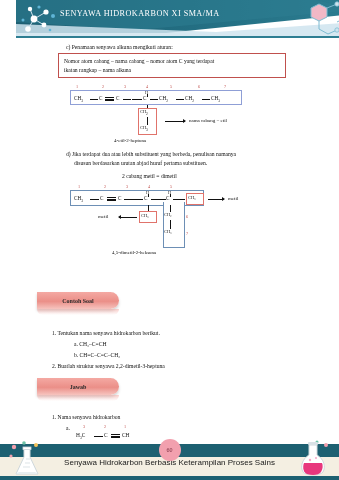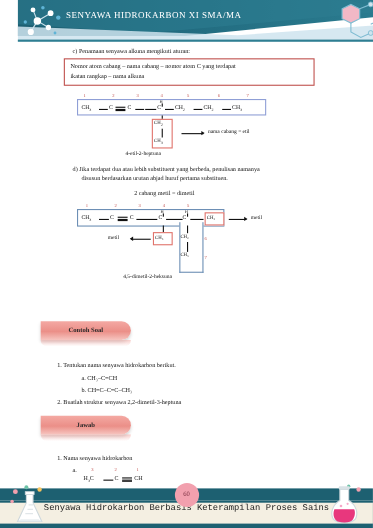--- a/index.html
+++ b/index.html
@@ -123,21 +123,21 @@
     position:absolute;left:0;top:6px;width:339px;height:11px;background:#1d6071;
   }
   .ft-light{
     position:absolute;left:0;top:17px;width:339px;height:25px;background:#1d6071;
   }
   .ft-cream{
     position:absolute;left:0;top:19px;width:339px;height:19px;background:#f4efe2;
   }
   .ft-txt{
     position:absolute;left:0;top:20px;width:339px;text-align:center;
-    font-size:8px;color:#1a1a1a;font-family:Liberation Mono, monospace;
+    font-size:8px;color:#1a1a1a;font-family:Liberation Sans, sans-serif;
   }
   .pagecirc{
     position:absolute;left:50%;transform:translateX(-50%);top:1px;
     width:22px;height:22px;border-radius:50%;
     background:#f2a0ae;display:flex;align-items:center;justify-content:center;
     font-size:6px;color:#7c3042;font-family:"Liberation Serif", serif;
   }
   .flask-l{position:absolute;left:8px;bottom:1px;width:40px;height:40px;}
   .flask-r{position:absolute;right:6px;bottom:1px;width:40px;height:40px;}
 </style>

